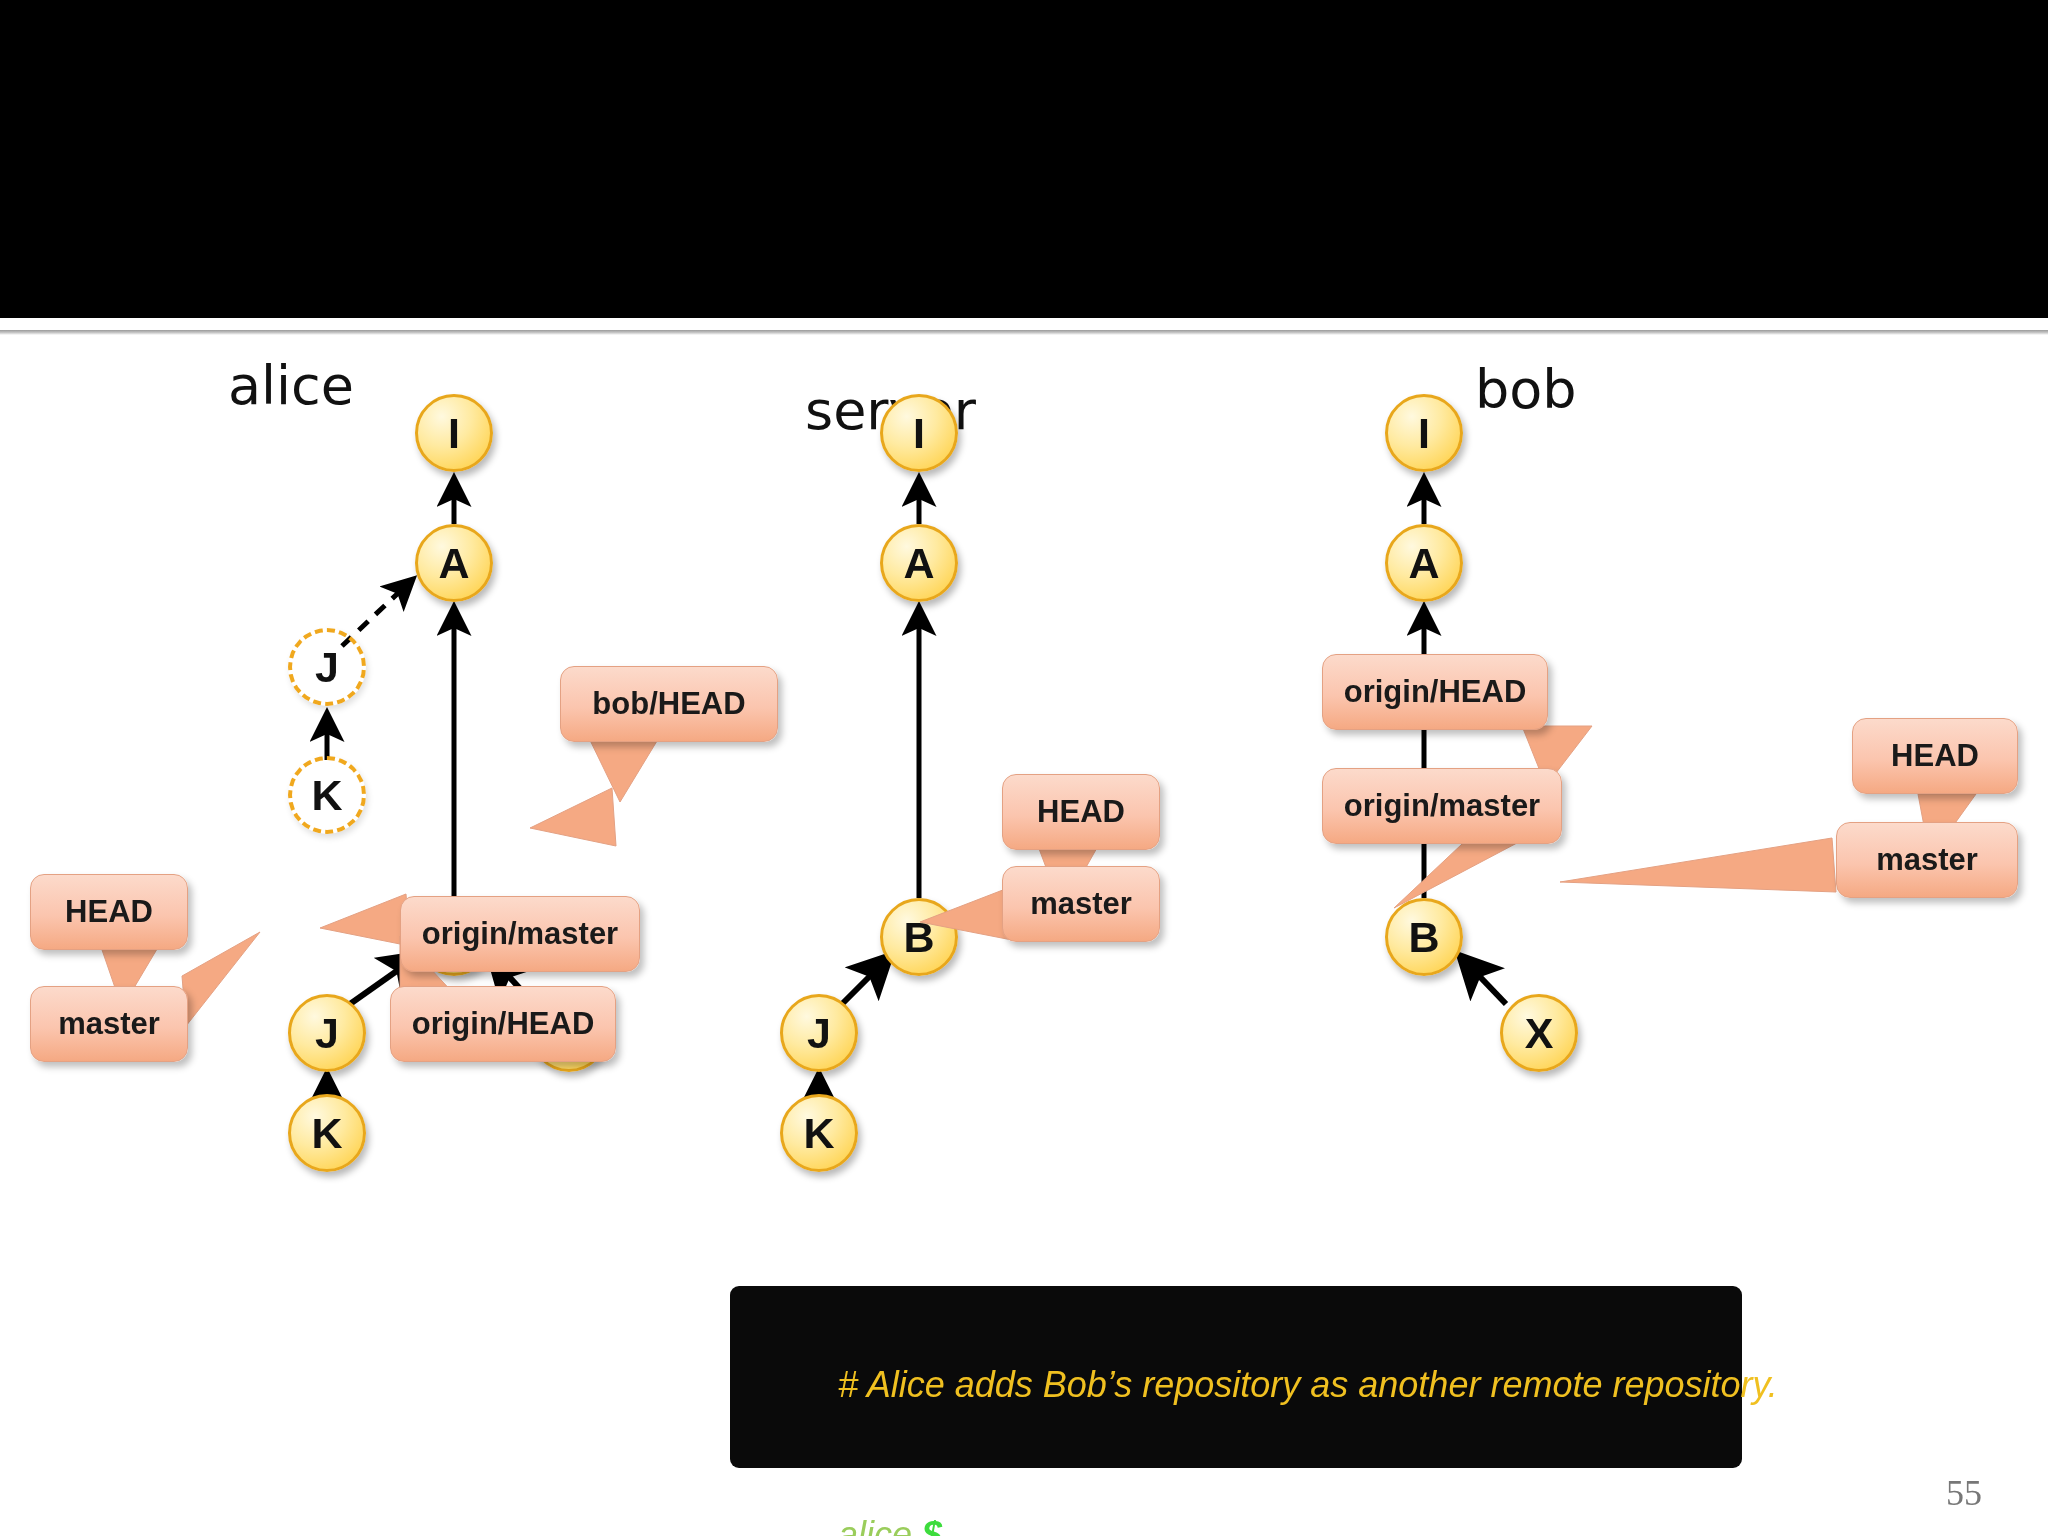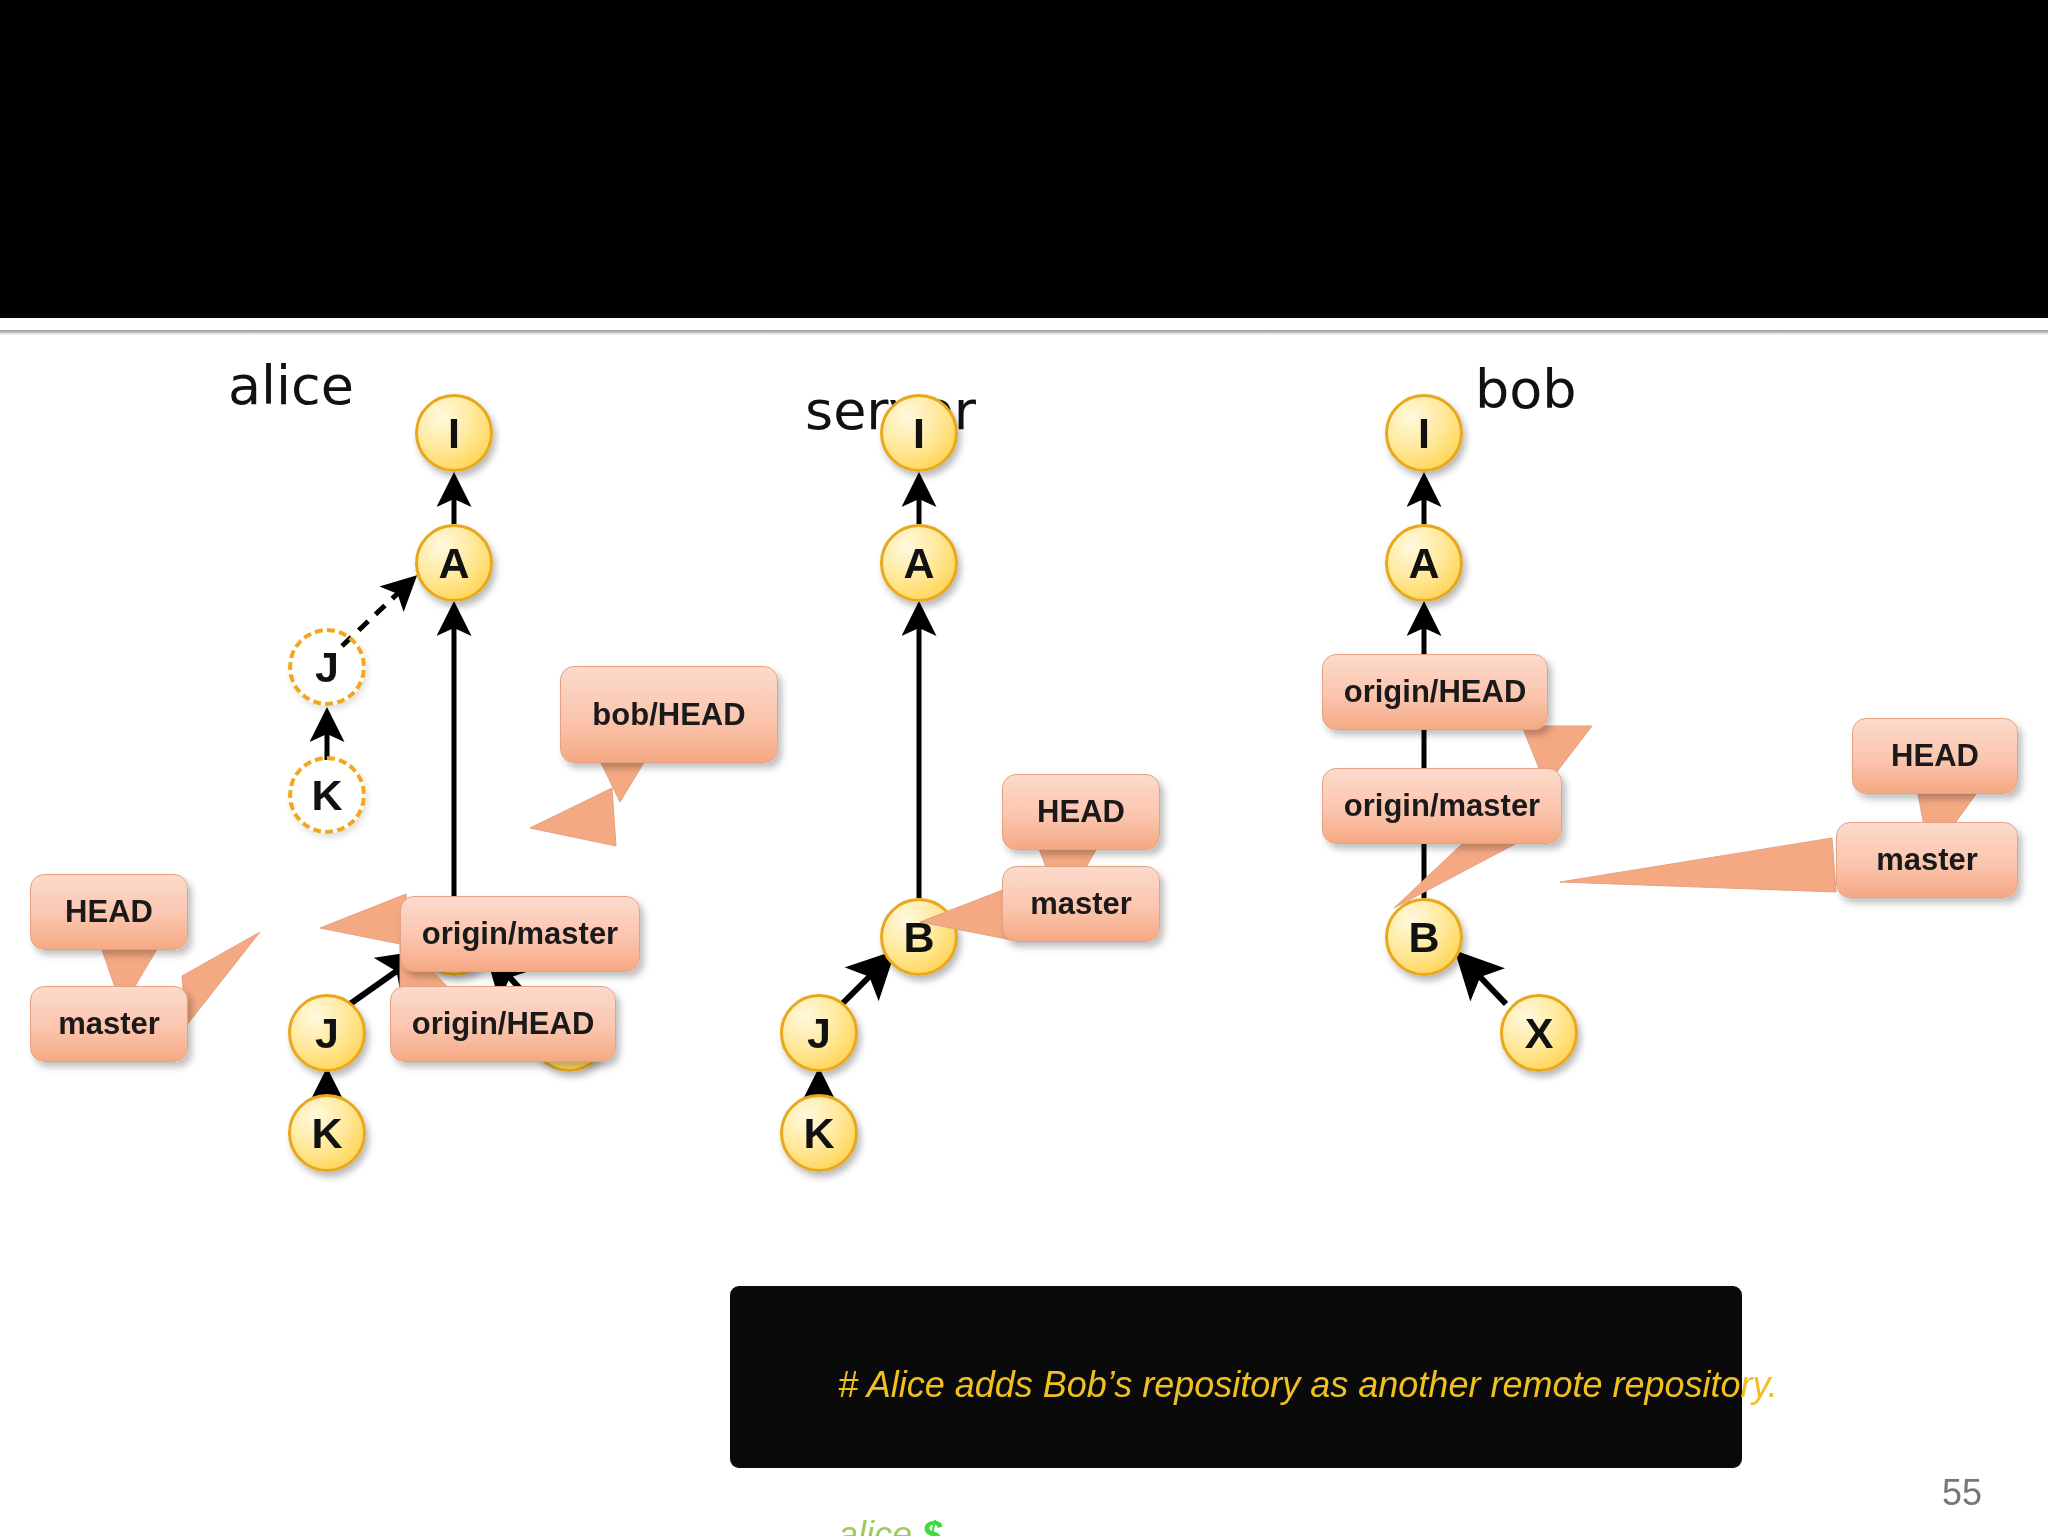--- a/index.html
+++ b/index.html
@@ -104,21 +104,21 @@
     white-space:pre;
     color:#ffffff;
   }
   .c-comment{color:#F0C020;}
   .c-user{color:#9ACD5B;}
   .c-dollar{color:#3DDC3D;font-weight:700;}
   .c-cmd{color:#ffffff;}
 
   .page-num{
     position:absolute;right:66px;bottom:22px;
-    font-family:Liberation Sans, sans-serif;
+    font-family:Liberation Serif, serif;
     font-size:36px;color:#777777;
   }
 </style>
 </head>
 <body>
 
 <div id="slide">
 
   <div class="header-band"></div>
   <div class="header-rule-soft"></div>
@@ -208,21 +208,21 @@
 
     <div class="node" style="left:1385px;top:58px;">I</div>
     <div class="node" style="left:1385px;top:188px;">A</div>
     <div class="node" style="left:1385px;top:562px;">B</div>
     <div class="node" style="left:1500px;top:658px;">X</div>
 
     <div class="balloon" style="left:30px;top:538px;width:158px;height:76px;">HEAD</div>
     <div class="balloon" style="left:30px;top:650px;width:158px;height:76px;">master</div>
     <div class="balloon" style="left:400px;top:560px;width:240px;height:76px;">origin/master</div>
     <div class="balloon" style="left:390px;top:650px;width:226px;height:76px;">origin/HEAD</div>
-    <div class="balloon" style="left:560px;top:330px;width:218px;height:97px;">bob/HEAD</div>
+    <div class="balloon" style="left:560px;top:330px;width:218px;height:76px;">bob/HEAD</div>
 
     <div class="balloon" style="left:1002px;top:438px;width:158px;height:76px;">HEAD</div>
     <div class="balloon" style="left:1002px;top:530px;width:158px;height:76px;">master</div>
 
     <div class="balloon" style="left:1322px;top:318px;width:226px;height:76px;">origin/HEAD</div>
     <div class="balloon" style="left:1322px;top:432px;width:240px;height:76px;">origin/master</div>
     <div class="balloon" style="left:1852px;top:382px;width:166px;height:76px;">HEAD</div>
     <div class="balloon" style="left:1836px;top:486px;width:182px;height:76px;">master</div>
 
     <div class="terminal" style="left:730px;top:950px;width:1012px;height:182px;">

